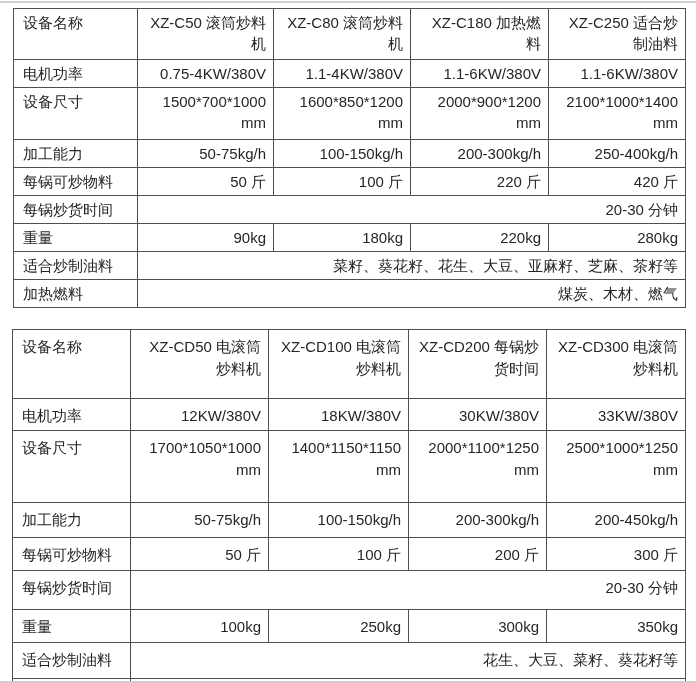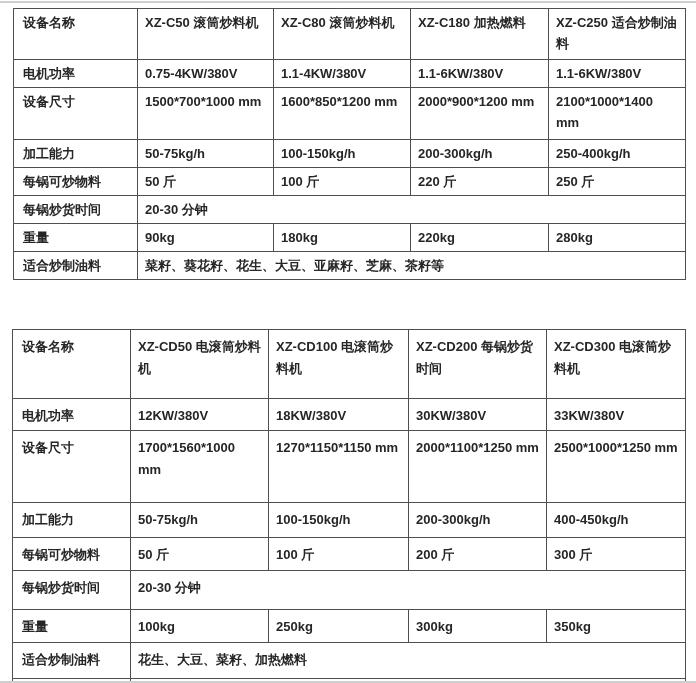--- a/index.html
+++ b/index.html
@@ -13,31 +13,30 @@
     width:696px;height:683px;overflow:hidden;position:relative;
     background:var(--bg-c);
     font-family:"Liberation Sans","DejaVu Sans",sans-serif;
     color:var(--text-c);
   }
   .edge-line{position:absolute;left:0;width:696px;height:2px;background:var(--artifact-c);}
   #top-edge{top:1px;}
   #bottom-edge{top:681px;}
   table{
     border-collapse:collapse;table-layout:fixed;position:absolute;
-    font-size:13px;
-    font-weight:bold;
+    font-size:15px;
   }
   td{
     border:1px solid var(--border-c);
     vertical-align:top;
     line-height:21px;
     overflow:hidden;
   }
   .label-cell{text-align:left;padding:3px 4px 3px 9px;}
-  .value-cell{text-align:left;padding:3px 7px;}
+  .value-cell{text-align:right;padding:3px 7px;}
   #spec-table-1{left:13px;top:8px;width:672px;}
   #spec-table-2{left:12px;top:329px;width:673px;}
   #spec-table-2 td{line-height:22px;}
   #spec-table-2 .label-cell{padding-top:6px;}
   #spec-table-2 .value-cell{padding-top:6px;}
   
   #spec-table-1 tr:nth-child(1){height:51px;}
   #spec-table-1 tr:nth-child(2){height:24px;}
   #spec-table-1 tr:nth-child(3){height:52px;}
   #spec-table-1 tr:nth-child(4){height:24px;}
@@ -98,36 +97,40 @@
         <td class="value-cell">50-75kg/h</td>
         <td class="value-cell">100-150kg/h</td>
         <td class="value-cell">200-300kg/h</td>
         <td class="value-cell">250-400kg/h</td>
       </tr>
       <tr>
         <td class="label-cell">每锅可炒物料</td>
         <td class="value-cell">50 斤</td>
         <td class="value-cell">100 斤</td>
         <td class="value-cell">220 斤</td>
-        <td class="value-cell">250 斤</td>
+        <td class="value-cell">420 斤</td>
       </tr>
       <tr>
         <td class="label-cell">每锅炒货时间</td>
         <td class="value-cell" colspan="4">20-30 分钟</td>
       </tr>
       <tr>
         <td class="label-cell">重量</td>
         <td class="value-cell">90kg</td>
         <td class="value-cell">180kg</td>
         <td class="value-cell">220kg</td>
         <td class="value-cell">280kg</td>
       </tr>
       <tr>
         <td class="label-cell">适合炒制油料</td>
         <td class="value-cell" colspan="4">菜籽、葵花籽、花生、大豆、亚麻籽、芝麻、茶籽等</td>
+      </tr>
+      <tr>
+        <td class="label-cell">加热燃料</td>
+        <td class="value-cell" colspan="4">煤炭、木材、燃气</td>
       </tr>
     </tbody>
 </table>
 
 <table id="spec-table-2">
   <colgroup>
     <col style="width:118px">
       <col style="width:138px">
       <col style="width:140px">
       <col style="width:138px">
@@ -143,31 +146,31 @@
       </tr>
       <tr>
         <td class="label-cell">电机功率</td>
         <td class="value-cell">12KW/380V</td>
         <td class="value-cell">18KW/380V</td>
         <td class="value-cell">30KW/380V</td>
         <td class="value-cell">33KW/380V</td>
       </tr>
       <tr>
         <td class="label-cell">设备尺寸</td>
-        <td class="value-cell">1700*1560*1000 mm</td>
-        <td class="value-cell">1270*1150*1150 mm</td>
+        <td class="value-cell">1700*1050*1000 mm</td>
+        <td class="value-cell">1400*1150*1150 mm</td>
         <td class="value-cell">2000*1100*1250 mm</td>
         <td class="value-cell">2500*1000*1250 mm</td>
       </tr>
       <tr>
         <td class="label-cell">加工能力</td>
         <td class="value-cell">50-75kg/h</td>
         <td class="value-cell">100-150kg/h</td>
         <td class="value-cell">200-300kg/h</td>
-        <td class="value-cell">400-450kg/h</td>
+        <td class="value-cell">200-450kg/h</td>
       </tr>
       <tr>
         <td class="label-cell">每锅可炒物料</td>
         <td class="value-cell">50 斤</td>
         <td class="value-cell">100 斤</td>
         <td class="value-cell">200 斤</td>
         <td class="value-cell">300 斤</td>
       </tr>
       <tr>
         <td class="label-cell">每锅炒货时间</td>
@@ -175,21 +178,21 @@
       </tr>
       <tr>
         <td class="label-cell">重量</td>
         <td class="value-cell">100kg</td>
         <td class="value-cell">250kg</td>
         <td class="value-cell">300kg</td>
         <td class="value-cell">350kg</td>
       </tr>
       <tr>
         <td class="label-cell">适合炒制油料</td>
-        <td class="value-cell" colspan="4">花生、大豆、菜籽、加热燃料</td>
+        <td class="value-cell" colspan="4">花生、大豆、菜籽、葵花籽等</td>
       </tr>
       <tr class="trailer-row">
         <td></td>
         <td colspan="4"></td>
       </tr>
     </tbody>
 </table>
 
 <div id="bottom-edge" class="edge-line"></div>
 

